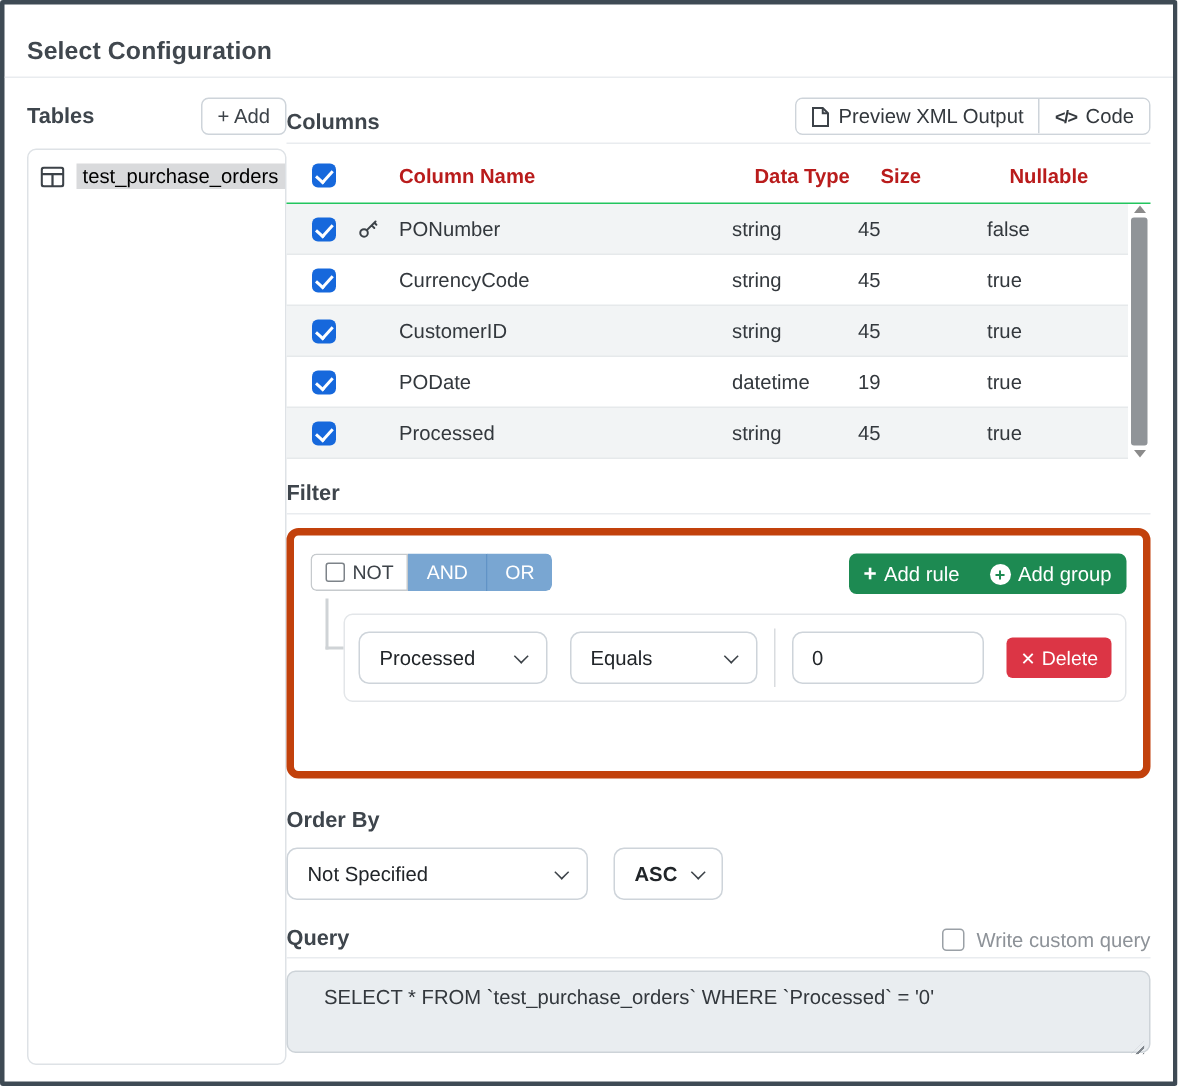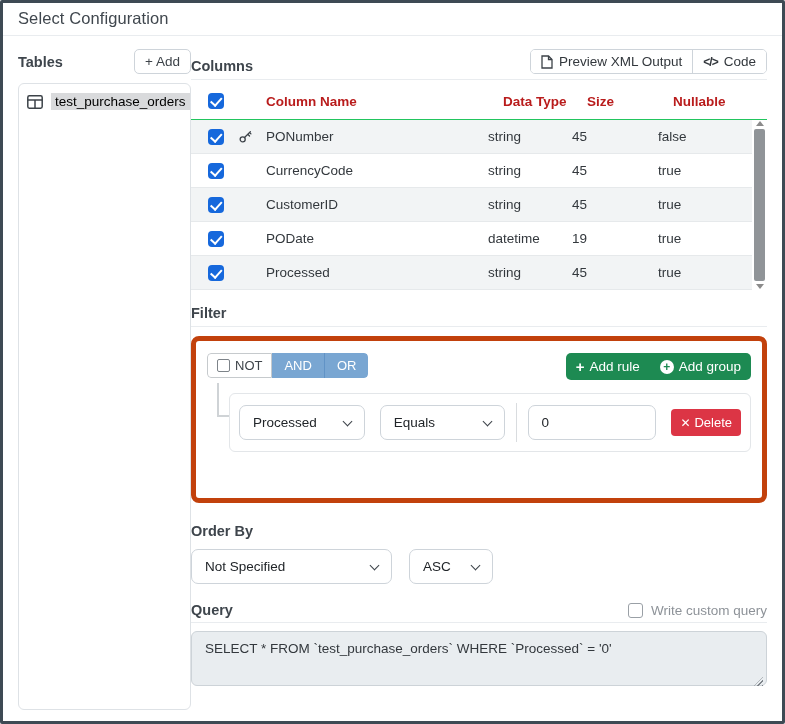--- a/index.html
+++ b/index.html
@@ -2,22 +2,22 @@
 <html><head>
 <meta charset="utf-8">
 <style>
   * { box-sizing: border-box; margin: 0; padding: 0; }
   html,body { width: 785px; height: 724px; }
   body { font-family: "Liberation Sans", "DejaVu Sans", sans-serif; background:#fff; }
 
   .window { width:785px; height:724px; border:3px solid #3e4a54; border-radius:2px;
             background:#fff; display:flex; flex-direction:column; overflow:hidden; }
 
-  .titlebar { padding:6px 15px 7px; font-size:16.5px; font-weight:400; color:#40474e;
-              border-bottom:1px solid #e9ecef; letter-spacing:.1px; }
+  .titlebar { padding:6px 15px 7px; font-size:16.5px; font-weight:700; color:#40474e;
+              border-bottom:1px solid #e9ecef; letter-spacing:.1px;margin-top:16px; }
 
   .content { flex:1; display:flex; padding:13px 15px 11px; min-height:0; }
 
   
   .left { width:173px; display:flex; flex-direction:column; flex-shrink:0; }
   .left-head { display:flex; justify-content:space-between; align-items:center; margin-bottom:9px; }
   .section-label { font-size:14.5px; font-weight:700; color:#3e454c; }
   .btn-light { display:inline-flex; align-items:center; gap:6px; background:#fff;
                border:1px solid #ced4da; border-radius:5px; padding:4px 10px;
                font-size:13.5px; color:#3d4349; cursor:pointer; }
@@ -95,27 +95,27 @@
   .txt-input { border:1px solid #ced4da; border-radius:7px; height:35px; width:128px;
                padding:0 12px; font-size:13.5px; color:#212529; font-family:inherit; outline:none; }
   .btn-danger { display:flex; align-items:center; gap:4px; background:#dc3545; color:#fff;
                 border-radius:4px; padding:6px 9px; font-size:13px; margin-left:auto;
                 cursor:pointer; white-space:nowrap; }
   .x-glyph { font-size:12px; font-weight:700; }
 
   
   .orderby-row { display:flex; gap:17px; margin-top:10px;align-items:flex-end; }
   .sel-orderfield { width:201px; }
-  .sel-dir { width:84px; }
+  .sel-dir { width:73px;font-weight:bold; }
 
   
   .query-head { display:flex; justify-content:space-between; align-items:center; margin-top:18px; }
   .wcq { display:flex; align-items:center; gap:8px; font-size:13.5px; color:#8d9298; cursor:pointer; }
   .query-ta { margin-top:8px; width:100%; height:55px; background:#e9edf0; border:1px solid #cdd3d8;
-              border-radius:6px; padding:9px 13px; font-size:13.5px; color:#33383d;
+              border-radius:6px; padding:9px 24px; font-size:13.5px; color:#33383d;
               font-family:inherit; resize:none; outline:none; position:relative; }
   .ta-wrap { position:relative; }
   .resize-grip { position:absolute; right:4px; bottom:4px; width:9px; height:9px;
                  background:repeating-linear-gradient(135deg, transparent 0 2px, #7f858b 2px 3.2px);
                  clip-path:polygon(100% 0, 100% 100%, 0 100%); cursor:nwse-resize; }
 
   .icon-dark { color:#3c4248; display:inline-flex; flex-shrink:0; }
 </style>
 </head>
 <body>

